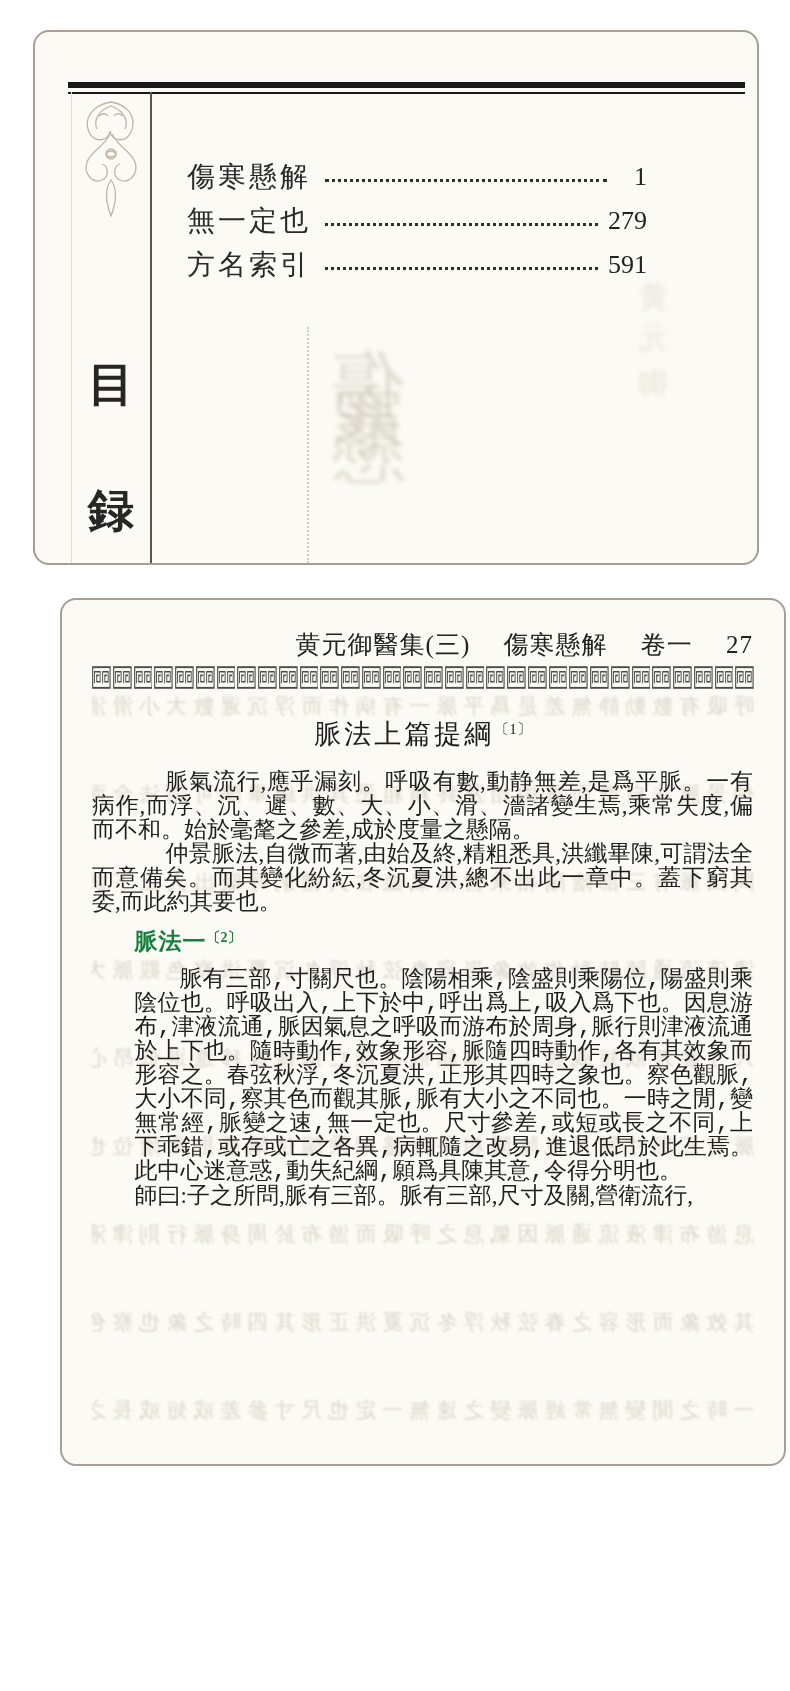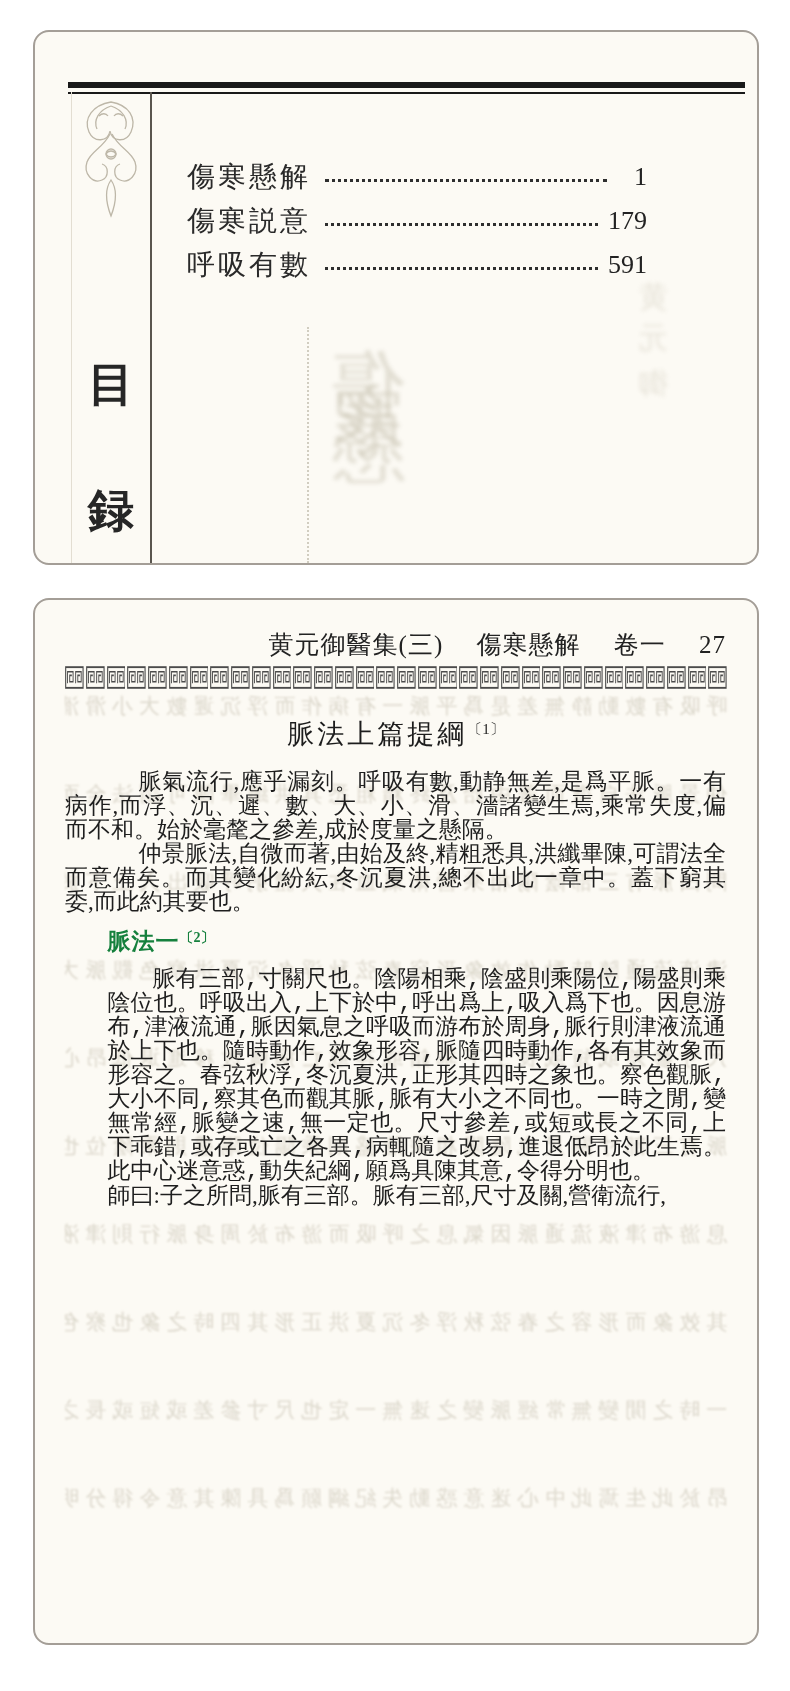--- a/index.html
+++ b/index.html
@@ -7,21 +7,21 @@
     width:790px;height:1691px;position:relative;background:#ffffff;
     font-family:"Liberation Serif","DejaVu Serif",serif;
     overflow:hidden;
   }
   .card{
     position:absolute;left:33px;width:726px;box-sizing:border-box;
     background:#fcfaf4;border:2px solid #a49e97;border-radius:16px;
     overflow:hidden;
   }
   #card1{top:30px;height:535px;}
-  #card2{top:598px;height:1047px;}
+  #card2{top:598px;height:868px;margin-left:27px;}
 
   
   .toprule{
     position:absolute;left:33px;right:12px;top:50px;height:4px;
     border-top:6px solid #191919;border-bottom:2px solid #191919;
   }
   .sidecol{
     position:absolute;left:36px;top:60px;bottom:0;width:78px;
     border-right:2px solid #5a554e;border-left:1px solid #e3ded2;
   }
@@ -117,26 +117,26 @@
       <div class="vchar c2">録</div>
     </div>
 
     <div class="tocarea" id="toc-list">
         <div class="tocrow">
           <span class="toclabel">傷寒懸解</span>
           <span class="leader"></span>
           <span class="tocpage">1</span>
         </div>
         <div class="tocrow">
-          <span class="toclabel">傷寒説意</span>
+          <span class="toclabel">無一定也</span>
           <span class="leader"></span>
-          <span class="tocpage">179</span>
+          <span class="tocpage">279</span>
         </div>
         <div class="tocrow">
-          <span class="toclabel">呼吸有數</span>
+          <span class="toclabel">方名索引</span>
           <span class="leader"></span>
           <span class="tocpage">591</span>
         </div>
       </div>
   </section>
 
   <section class="card" id="card2">
     <div id="bleed-layer">
         <div class="bleedrow" style="top: 92px;">呼吸有數動静無差是爲平脈一有病作而浮沉遲數大小滑濇諸變生焉</div>
         <div class="bleedrow" style="top: 180px;">仲景脈法自微而著由始及終精粗悉具洪纖畢陳可謂法全而意備矣</div>

